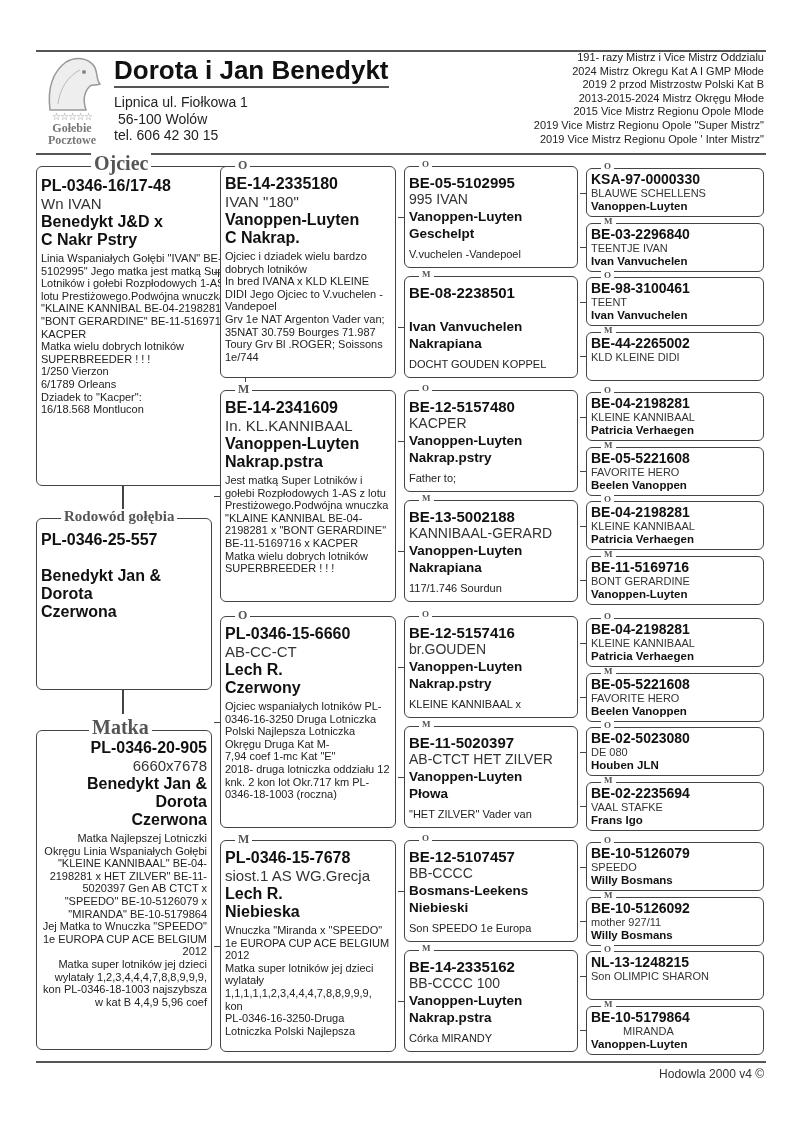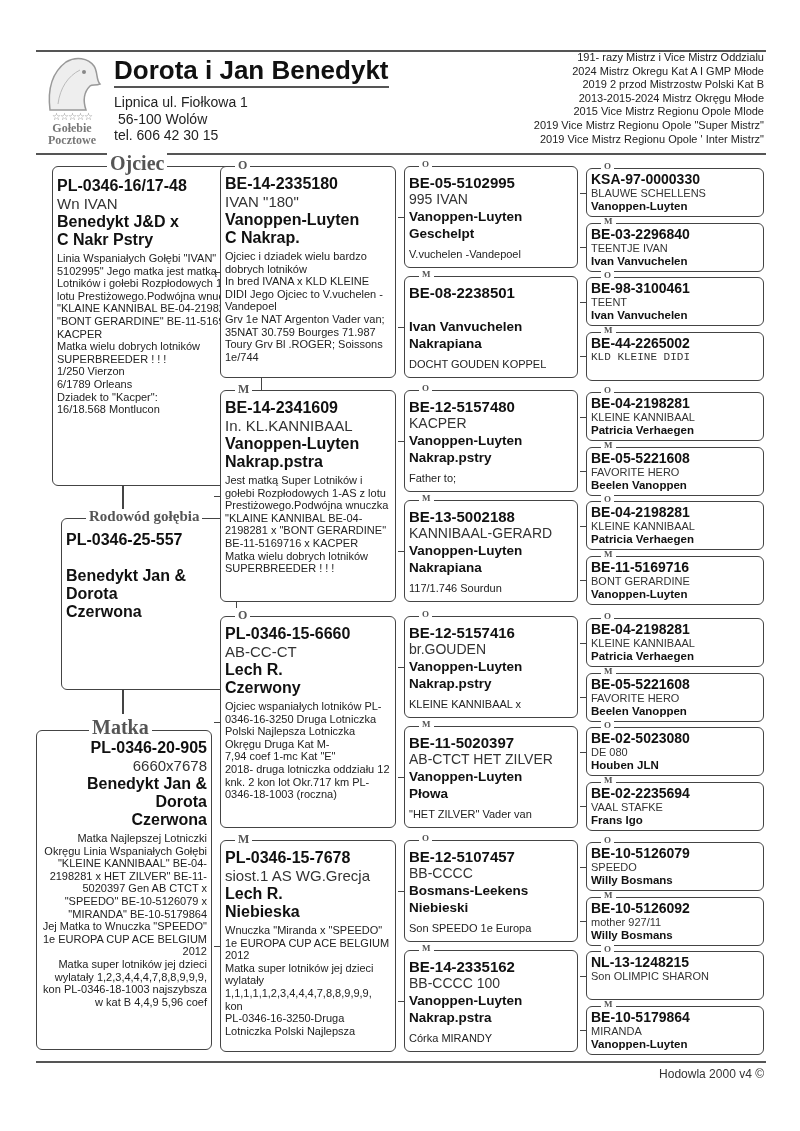--- a/index.html
+++ b/index.html
@@ -66,36 +66,36 @@
   <div>2013-2015-2024 Mistrz Okręgu Młode</div>
   <div>2015 Vice Mistrz Regionu Opole Mlode</div>
   <div>2019 Vice Mistrz Regionu Opole "Super Mistrz"</div>
   <div>2019 Vice Mistrz Regionu Opole ' Inter Mistrz"</div>
 </div>
 <div class="hr" style="top:153px;"></div>
 
 <div class="line" style="left:122px; top:486px; width:2px; height:24px;"></div>
 <div class="line" style="left:122px; top:688px; width:2px; height:26px;"></div>
 
-<div class="box" style="left:52px; top:166px; width:210px; height:320px;">
+<div class="box" style="left:36px; top:166px; width:210px; height:320px;">
   <div class="lbl big" style="left:54px;">Ojciec</div>
   <div style="margin-top:6px;"></div>
   <div class="ring">PL-0346-16/17-48</div>
   <div class="name">Wn IVAN</div>
   <div class="breeder">Benedykt J&amp;D x</div>
   <div class="color">C Nakr Pstry</div>
   <div class="note">Linia Wspaniałych Gołębi "IVAN" BE-05-5102995"   Jego matka jest matką Super Lotników i gołebi Rozpłodowych 1-AS z lotu Prestiżowego.Podwójna wnuczka "KLAINE KANNIBAL BE-04-2198281  x "BONT GERARDINE" BE-11-5169716 x KACPER
 Matka wielu dobrych lotników SUPERBREEDER ! ! !
 1/250 Vierzon
  6/1789 Orleans
 Dziadek to "Kacper":
 16/18.568 Montlucon</div>
 </div>
 
-<div class="box" style="left:36px; top:518px; width:176px; height:172px;margin-left:25px;">
+<div class="box" style="left:36px; top:518px; width:176px; height:172px;">
   <div class="lbl med" style="left:24px;">Rodowód gołębia</div>
   <div style="margin-top:8px;"></div>
   <div class="ring">PL-0346-25-557</div>
   <div style="height:18px;"></div>
   <div class="breeder">Benedykt Jan &amp; Dorota</div>
   <div class="color">Czerwona</div>
 </div>
 
 <div class="box" style="left:36px; top:730px; width:176px; height:320px;text-align:right;">
   <div class="lbl big" style="left:52px;">Matka</div>
@@ -267,21 +267,21 @@
     <div style="height: 2px;"></div>
     <div class="ring">BE-98-3100461</div>
     <div class="name" style="min-height: 12px;">TEENT</div>
     <div class="breeder">Ivan Vanvuchelen</div>
   </div>
 <div class="line" style="left: 580px; top: 301.5px; width: 6px; height: 1.4px;"></div>
 <div class="box c4" style="left: 586px; top: 331.5px; width: 178px; height: 49px;">
     <div class="lbl xs" style="left: 14px;">M</div>
     <div style="height: 2px;"></div>
     <div class="ring">BE-44-2265002</div>
-    <div class="name" style="min-height: 12px; font-family: Liberation Mono, monospace;">KLD KLEINE DIDI</div>
+    <div class="name" style="min-height: 12px;">KLD KLEINE DIDI</div>
     <div class="breeder"></div>
   </div>
 <div class="line" style="left: 580px; top: 356px; width: 6px; height: 1.4px;"></div>
 <div class="box c4" style="left: 586px; top: 392px; width: 178px; height: 49px;">
     <div class="lbl xs" style="left: 14px;">O</div>
     <div style="height: 2px;"></div>
     <div class="ring">BE-04-2198281</div>
     <div class="name" style="min-height: 12px;">KLEINE KANNIBAAL</div>
     <div class="breeder">Patricia Verhaegen</div>
   </div>
@@ -363,16 +363,16 @@
     <div style="height: 2px;"></div>
     <div class="ring">NL-13-1248215</div>
     <div class="name" style="min-height: 12px;">Son OLIMPIC SHARON</div>
     <div class="breeder"></div>
   </div>
 <div class="line" style="left: 580px; top: 975.5px; width: 6px; height: 1.4px;"></div>
 <div class="box c4" style="left: 586px; top: 1005.5px; width: 178px; height: 49px;">
     <div class="lbl xs" style="left: 14px;">M</div>
     <div style="height: 2px;"></div>
     <div class="ring">BE-10-5179864</div>
-    <div class="name" style="min-height: 12px;">MIRANDA</div>
+    <div class="name" style="min-height: 12px; margin-left: 32px;">MIRANDA</div>
     <div class="breeder">Vanoppen-Luyten</div>
   </div>
 <div class="line" style="left: 580px; top: 1030px; width: 6px; height: 1.4px;"></div>
 
 </body></html>

